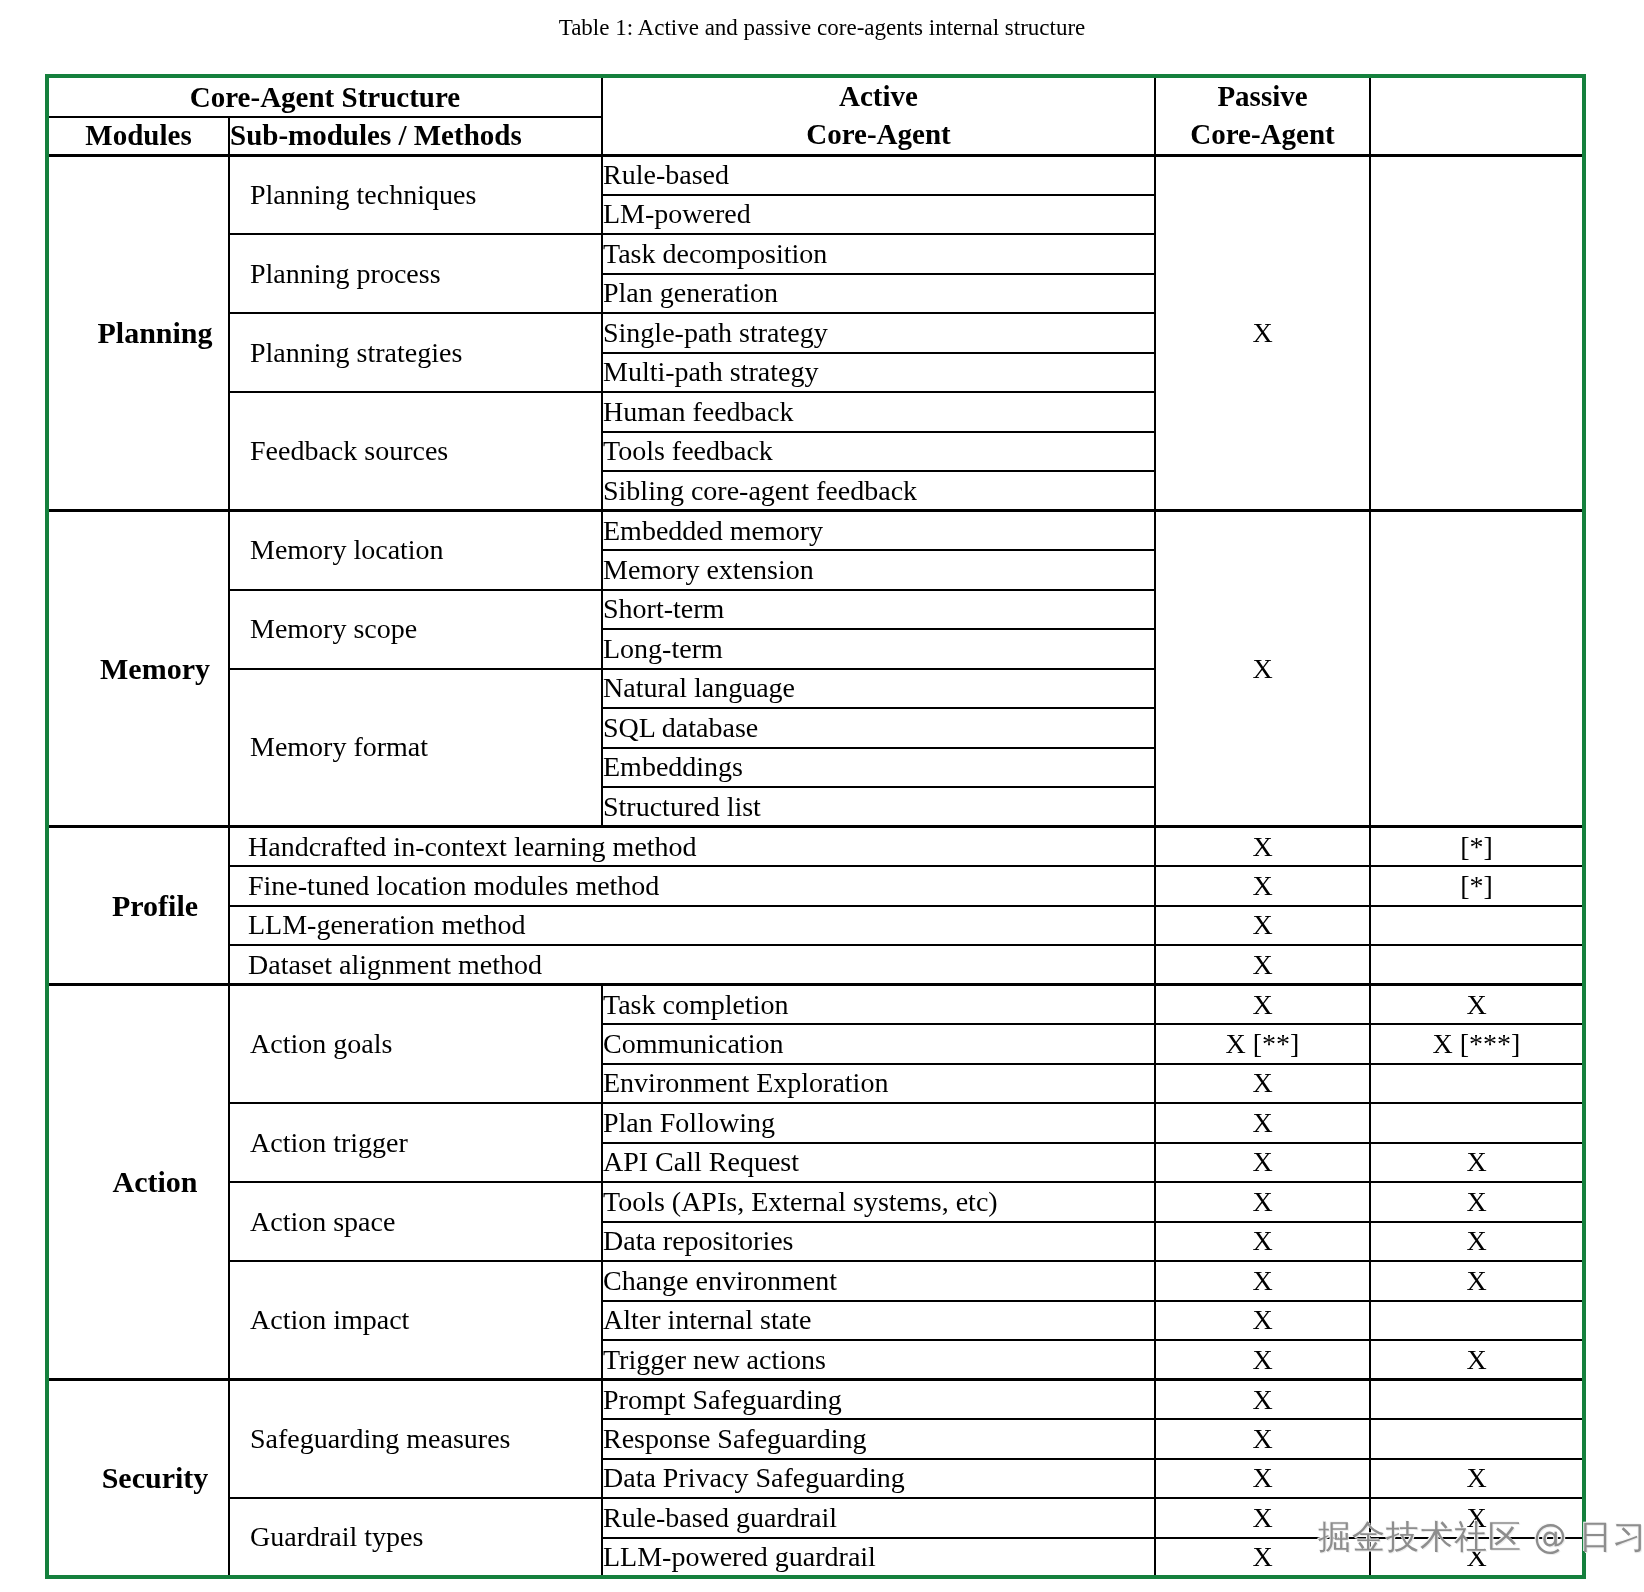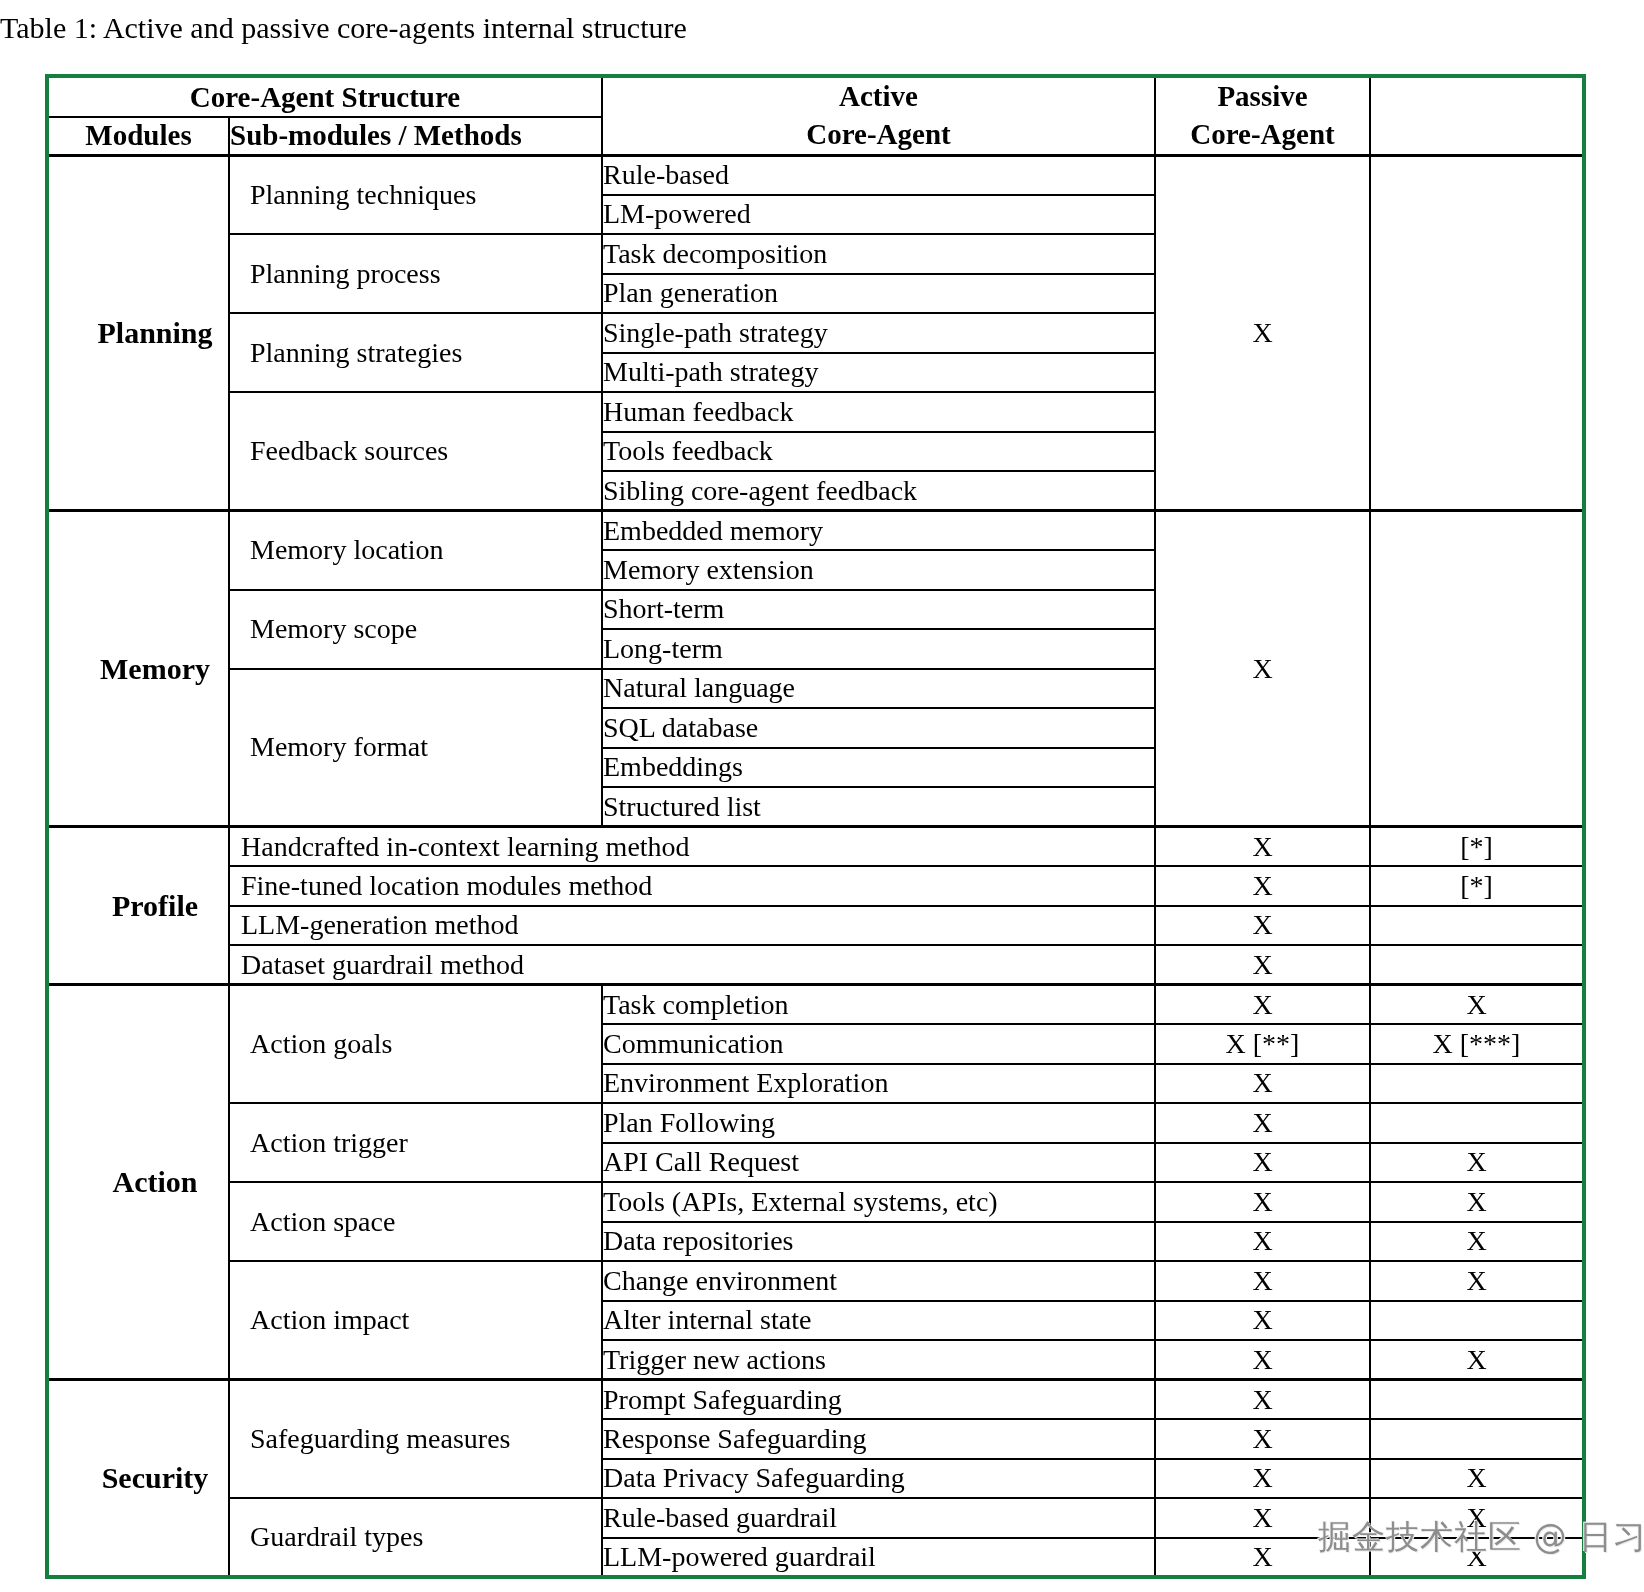--- a/index.html
+++ b/index.html
@@ -13,21 +13,22 @@
     position: relative;
     font-family: "Liberation Serif", "DejaVu Serif", serif;
     color: #000000;
     overflow: hidden;
   }
   .caption {
     position: absolute;
     top: 8px;
     left: 0;
     width: 100%;
-    font-size: 30px;
+    text-align: center;
+    font-size: 23px;
     line-height: 40px;
   }
   table.core-table {
     position: absolute;
     left: 45px;
     top: 74px;
     width: 1537px;
     border-collapse: collapse;
     table-layout: fixed;
     border: 4px solid #15803d;
@@ -65,21 +66,21 @@
   }
   td.submodule-cell {
     text-align: left;
     padding-left: 20px;
     font-size: 28px;
   }
   td.method-cell {
     text-align: left;
     font-size: 28px;
   }
-  td.method-cell.span-full { padding-left: 11px; }
+  td.method-cell.span-full { padding-left: 18px; }
   td.mark-cell {
     text-align: center;
     font-size: 28px;
   }
   tr.section-start td { border-top: 3px solid #000000; }
 
   .watermark {
     position: absolute;
     left: 1318px;
     top: 1518px;
@@ -193,21 +194,21 @@
         <td class="method-cell span-full" colspan="2">Fine-tuned location modules method</td>
         <td class="mark-cell">X</td>
         <td class="mark-cell">[*]</td>
       </tr>
       <tr>
         <td class="method-cell span-full" colspan="2">LLM-generation method</td>
         <td class="mark-cell">X</td>
         <td class="mark-cell"></td>
       </tr>
       <tr>
-        <td class="method-cell span-full" colspan="2">Dataset guardrail method</td>
+        <td class="method-cell span-full" colspan="2">Dataset alignment method</td>
         <td class="mark-cell">X</td>
         <td class="mark-cell"></td>
       </tr>
       <tr class="section-start">
         <td class="module-cell" rowspan="10">Action</td>
         <td class="submodule-cell" rowspan="3">Action goals</td>
         <td class="method-cell">Task completion</td>
         <td class="mark-cell">X</td>
         <td class="mark-cell">X</td>
       </tr>

